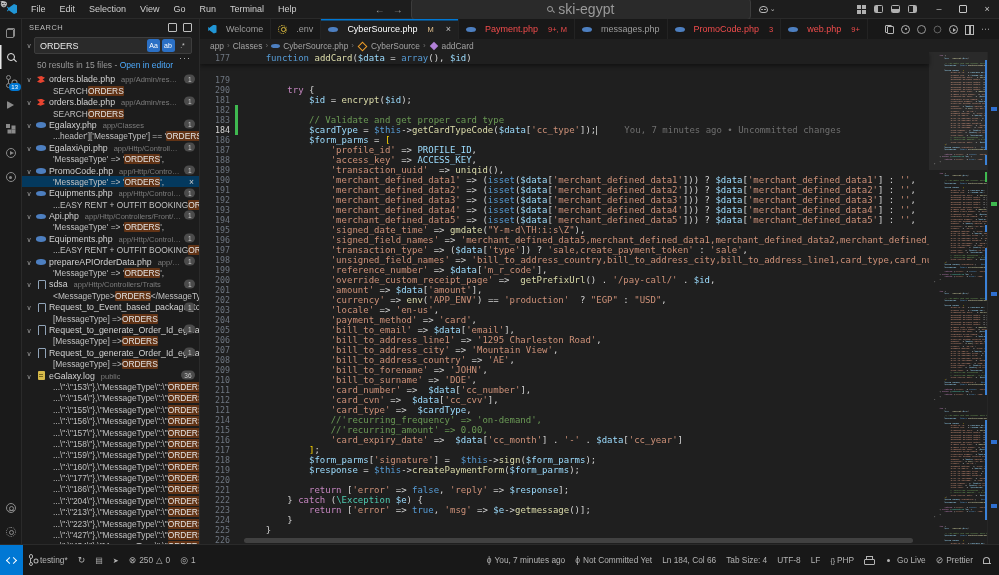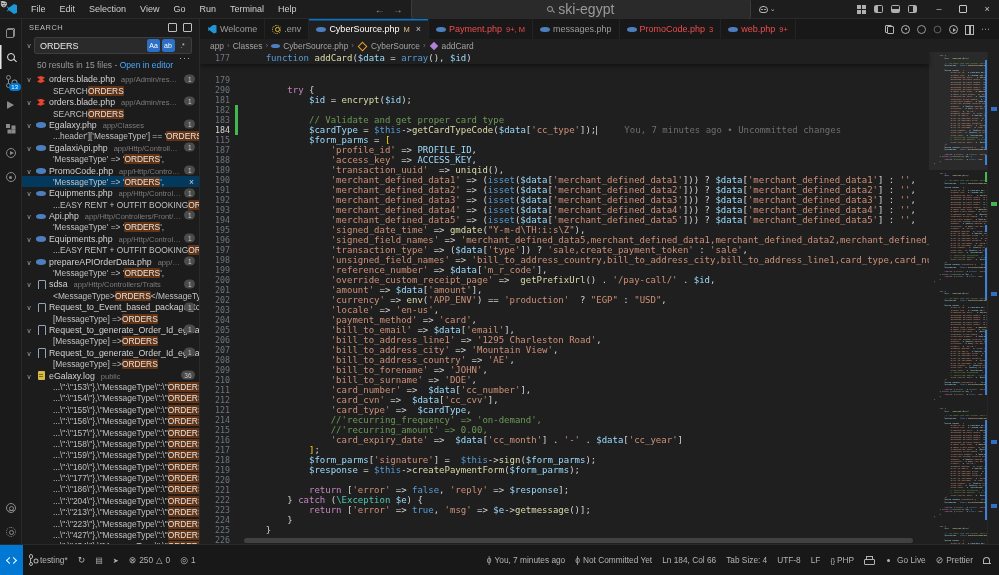--- a/index.html
+++ b/index.html
@@ -102,21 +102,21 @@
   .fi-file::before{content:"";position:absolute;left:2px;top:0.5px;width:6px;height:8.5px;border:1px solid #91a4b8;border-radius:1px}
   .fi-log::before{content:"";position:absolute;left:1.5px;top:0.5px;width:7px;height:9px;background:#d7ba4a;border-radius:1px}
   .fi-log::after{content:"";position:absolute;left:3px;top:3px;width:4px;height:1px;background:#7a691f;box-shadow:0 2px 0 #7a691f}
   .fi-gear{border:1.3px dotted #d8b83e;border-radius:50%;width:9px;height:9px}
   .fi-gear::after{content:"";position:absolute;left:1.8px;top:1.8px;width:2.5px;height:2.5px;border:1px solid #d8b83e;border-radius:50%}
   .fi-vscode::before{content:"";position:absolute;inset:0.5px;background:#2196d6;clip-path:polygon(70% 0,100% 12%,100% 88%,70% 100%,18% 62%,4% 74%,0 68%,12% 50%,0 32%,4% 26%,18% 38%)}
 
   
   .editor{flex:1;display:flex;flex-direction:column;min-width:0;background:#1f1f1f}
   .tabbar{height:20px;flex:0 0 auto;background:#181818;display:flex;align-items:stretch}
-  .tab{display:flex;align-items:center;gap:3px;padding:0 7px;font-size:9px;color:#9d9d9d;border-right:1px solid #232323;position:relative;flex:0 0 auto}
+  .tab{display:flex;align-items:center;gap:9px;padding:0 7px;font-size:9px;color:#9d9d9d;border-right:1px solid #232323;position:relative;flex:0 0 auto}
   .tab.active{background:#1f1f1f;color:#fff;box-shadow:inset 0 1.5px 0 #0078d4}
   .tab.error{color:#f14c4c}
   .tab .deco{font-size:7.5px;color:#e2c08d;margin-left:1px}
   .tab.error .deco{color:#f14c4c}
   .tab .tclose{font-size:9px;color:#c0c0c0;margin-left:3px}
   .tab-actions{margin-left:auto;display:flex;align-items:center;gap:7px;padding-right:9px;color:#b5b5b5;flex:0 0 auto}
   .ta{width:9px;height:9px;position:relative}
   .ta-changes::before{content:"";position:absolute;left:0;top:0;width:5px;height:6px;border:1px solid currentColor;border-radius:1px}
   .ta-changes::after{content:"";position:absolute;right:0;bottom:0;width:5px;height:6px;border:1px solid currentColor;border-radius:1px;background:#181818}
   .ta-eye{border:1px solid currentColor;border-radius:50%}
@@ -577,21 +577,21 @@
         <div class="sticky" id="sticky">
             <div class="cl"><span class="ln">177</span><span class="gut"></span><span class="ct"><span class="tk-o">    </span><span class="tk-k">function</span><span class="tk-o"> </span><span class="tk-f">addCard</span><span class="tk-o">(</span><span class="tk-v">$data</span><span class="tk-o"> = </span><span class="tk-k">array</span><span class="tk-o">(), </span><span class="tk-v">$id</span><span class="tk-o">)</span></span></div>
           </div>
         <div class="codelines" id="code">
             <div class="cl"><span class="ln">179</span><span class="gut"></span><span class="ct"></span></div>
             <div class="cl"><span class="ln">290</span><span class="gut"></span><span class="ct"><span class="tk-o">        </span><span class="tk-c">try</span><span class="tk-o"> {</span></span></div>
             <div class="cl"><span class="ln">181</span><span class="gut"></span><span class="ct"><span class="tk-o">            </span><span class="tk-v">$id</span><span class="tk-o"> = </span><span class="tk-f">encrypt</span><span class="tk-o">(</span><span class="tk-v">$id</span><span class="tk-o">);</span></span></div>
             <div class="cl"><span class="ln">182</span><span class="gut"><span class="gb"></span></span><span class="ct"></span></div>
             <div class="cl"><span class="ln">183</span><span class="gut"><span class="gb"></span></span><span class="ct"><span class="tk-o">            </span><span class="tk-m">// Validate and get proper card type</span></span></div>
             <div class="cl cur"><span class="ln">184</span><span class="gut"><span class="gb"></span></span><span class="ct"><span class="tk-o">            </span><span class="tk-v">$cardType</span><span class="tk-o"> = </span><span class="tk-k">$this</span><span class="tk-o">-&gt;</span><span class="tk-f">getCardTypeCode</span><span class="tk-o">(</span><span class="tk-v">$data</span><span class="tk-o">[</span><span class="tk-s">'cc_type'</span><span class="tk-o">]);</span><span class="caret"></span><span class="tk-bl">     You, 7 minutes ago • Uncommitted changes</span></span></div>
-            <div class="cl"><span class="ln">115</span><span class="gut"></span><span class="ct"><span class="tk-o">            </span><span class="tk-v">$form_parms</span><span class="tk-o"> = </span><span class="tk-g">[</span></span></div>
+            <div class="cl"><span class="ln">186</span><span class="gut"></span><span class="ct"><span class="tk-o">            </span><span class="tk-v">$form_parms</span><span class="tk-o"> = </span><span class="tk-g">[</span></span></div>
             <div class="cl"><span class="ln">187</span><span class="gut"></span><span class="ct"><span class="tk-o">                </span><span class="tk-s">'profile_id'</span><span class="tk-o"> =&gt; </span><span class="tk-v">PROFILE_ID</span><span class="tk-o">,</span></span></div>
             <div class="cl"><span class="ln">188</span><span class="gut"></span><span class="ct"><span class="tk-o">                </span><span class="tk-s">'access_key'</span><span class="tk-o"> =&gt; </span><span class="tk-v">ACCESS_KEY</span><span class="tk-o">,</span></span></div>
             <div class="cl"><span class="ln">189</span><span class="gut"></span><span class="ct"><span class="tk-o">                </span><span class="tk-s">'transaction_uuid'</span><span class="tk-o">  =&gt; </span><span class="tk-f">uniqid</span><span class="tk-o">(),</span></span></div>
             <div class="cl"><span class="ln">190</span><span class="gut"></span><span class="ct"><span class="tk-o">                </span><span class="tk-s">'merchant_defined_data1'</span><span class="tk-o"> =&gt; (</span><span class="tk-k">isset</span><span class="tk-o">(</span><span class="tk-v">$data</span><span class="tk-o">[</span><span class="tk-s">'merchant_defined_data1'</span><span class="tk-o">])) ? </span><span class="tk-v">$data</span><span class="tk-o">[</span><span class="tk-s">'merchant_defined_data1'</span><span class="tk-o">] : </span><span class="tk-s">''</span><span class="tk-o">,</span></span></div>
             <div class="cl"><span class="ln">191</span><span class="gut"></span><span class="ct"><span class="tk-o">                </span><span class="tk-s">'merchant_defined_data2'</span><span class="tk-o"> =&gt; (</span><span class="tk-k">isset</span><span class="tk-o">(</span><span class="tk-v">$data</span><span class="tk-o">[</span><span class="tk-s">'merchant_defined_data2'</span><span class="tk-o">])) ? </span><span class="tk-v">$data</span><span class="tk-o">[</span><span class="tk-s">'merchant_defined_data2'</span><span class="tk-o">] : </span><span class="tk-s">''</span><span class="tk-o">,</span></span></div>
             <div class="cl"><span class="ln">192</span><span class="gut"></span><span class="ct"><span class="tk-o">                </span><span class="tk-s">'merchant_defined_data3'</span><span class="tk-o"> =&gt; (</span><span class="tk-k">isset</span><span class="tk-o">(</span><span class="tk-v">$data</span><span class="tk-o">[</span><span class="tk-s">'merchant_defined_data3'</span><span class="tk-o">])) ? </span><span class="tk-v">$data</span><span class="tk-o">[</span><span class="tk-s">'merchant_defined_data3'</span><span class="tk-o">] : </span><span class="tk-s">''</span><span class="tk-o">,</span></span></div>
             <div class="cl"><span class="ln">193</span><span class="gut"></span><span class="ct"><span class="tk-o">                </span><span class="tk-s">'merchant_defined_data4'</span><span class="tk-o"> =&gt; (</span><span class="tk-k">isset</span><span class="tk-o">(</span><span class="tk-v">$data</span><span class="tk-o">[</span><span class="tk-s">'merchant_defined_data4'</span><span class="tk-o">])) ? </span><span class="tk-v">$data</span><span class="tk-o">[</span><span class="tk-s">'merchant_defined_data4'</span><span class="tk-o">] : </span><span class="tk-s">''</span><span class="tk-o">,</span></span></div>
             <div class="cl"><span class="ln">194</span><span class="gut"></span><span class="ct"><span class="tk-o">                </span><span class="tk-s">'merchant_defined_data5'</span><span class="tk-o"> =&gt; (</span><span class="tk-k">isset</span><span class="tk-o">(</span><span class="tk-v">$data</span><span class="tk-o">[</span><span class="tk-s">'merchant_defined_data5'</span><span class="tk-o">])) ? </span><span class="tk-v">$data</span><span class="tk-o">[</span><span class="tk-s">'merchant_defined_data5'</span><span class="tk-o">] : </span><span class="tk-s">''</span><span class="tk-o">,</span></span></div>
             <div class="cl"><span class="ln">195</span><span class="gut"></span><span class="ct"><span class="tk-o">                </span><span class="tk-s">'signed_date_time'</span><span class="tk-o"> =&gt; </span><span class="tk-f">gmdate</span><span class="tk-o">(</span><span class="tk-s">"Y-m-d\TH:i:s\Z"</span><span class="tk-o">),</span></span></div>
             <div class="cl"><span class="ln">196</span><span class="gut"></span><span class="ct"><span class="tk-o">                </span><span class="tk-s">'signed_field_names'</span><span class="tk-o"> =&gt; </span><span class="tk-s">'merchant_defined_data5,merchant_defined_data1,merchant_defined_data2,merchant_defined_data3,merchant_defined_da</span></span></div>

